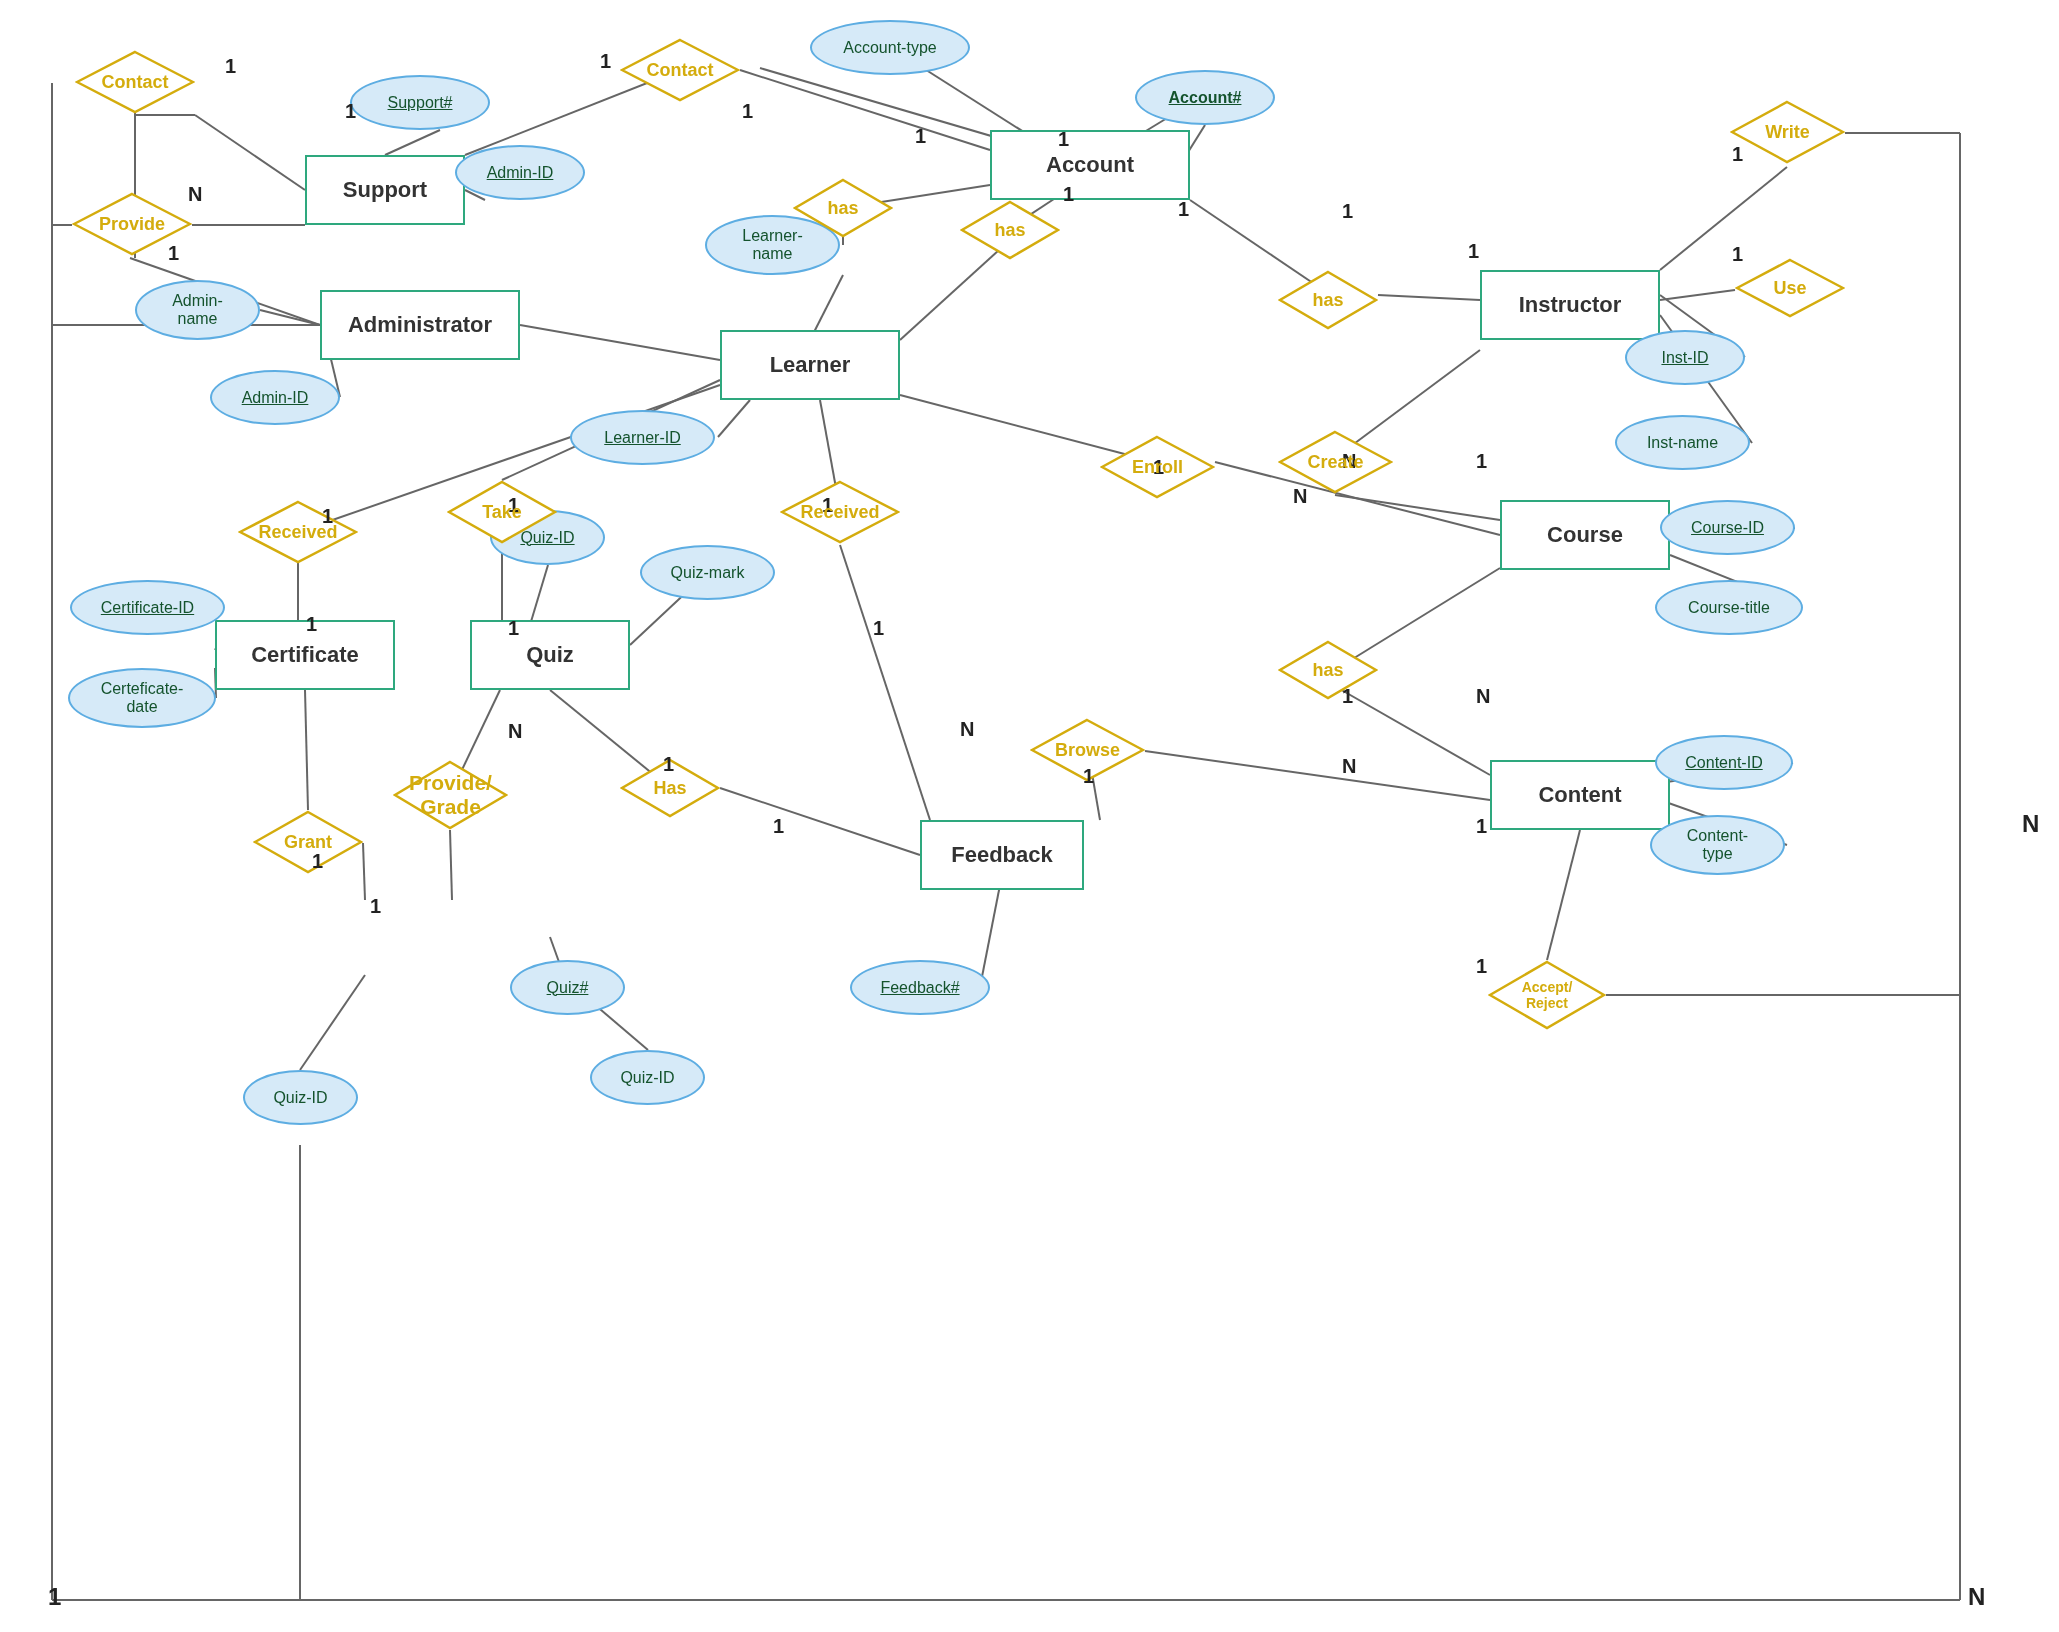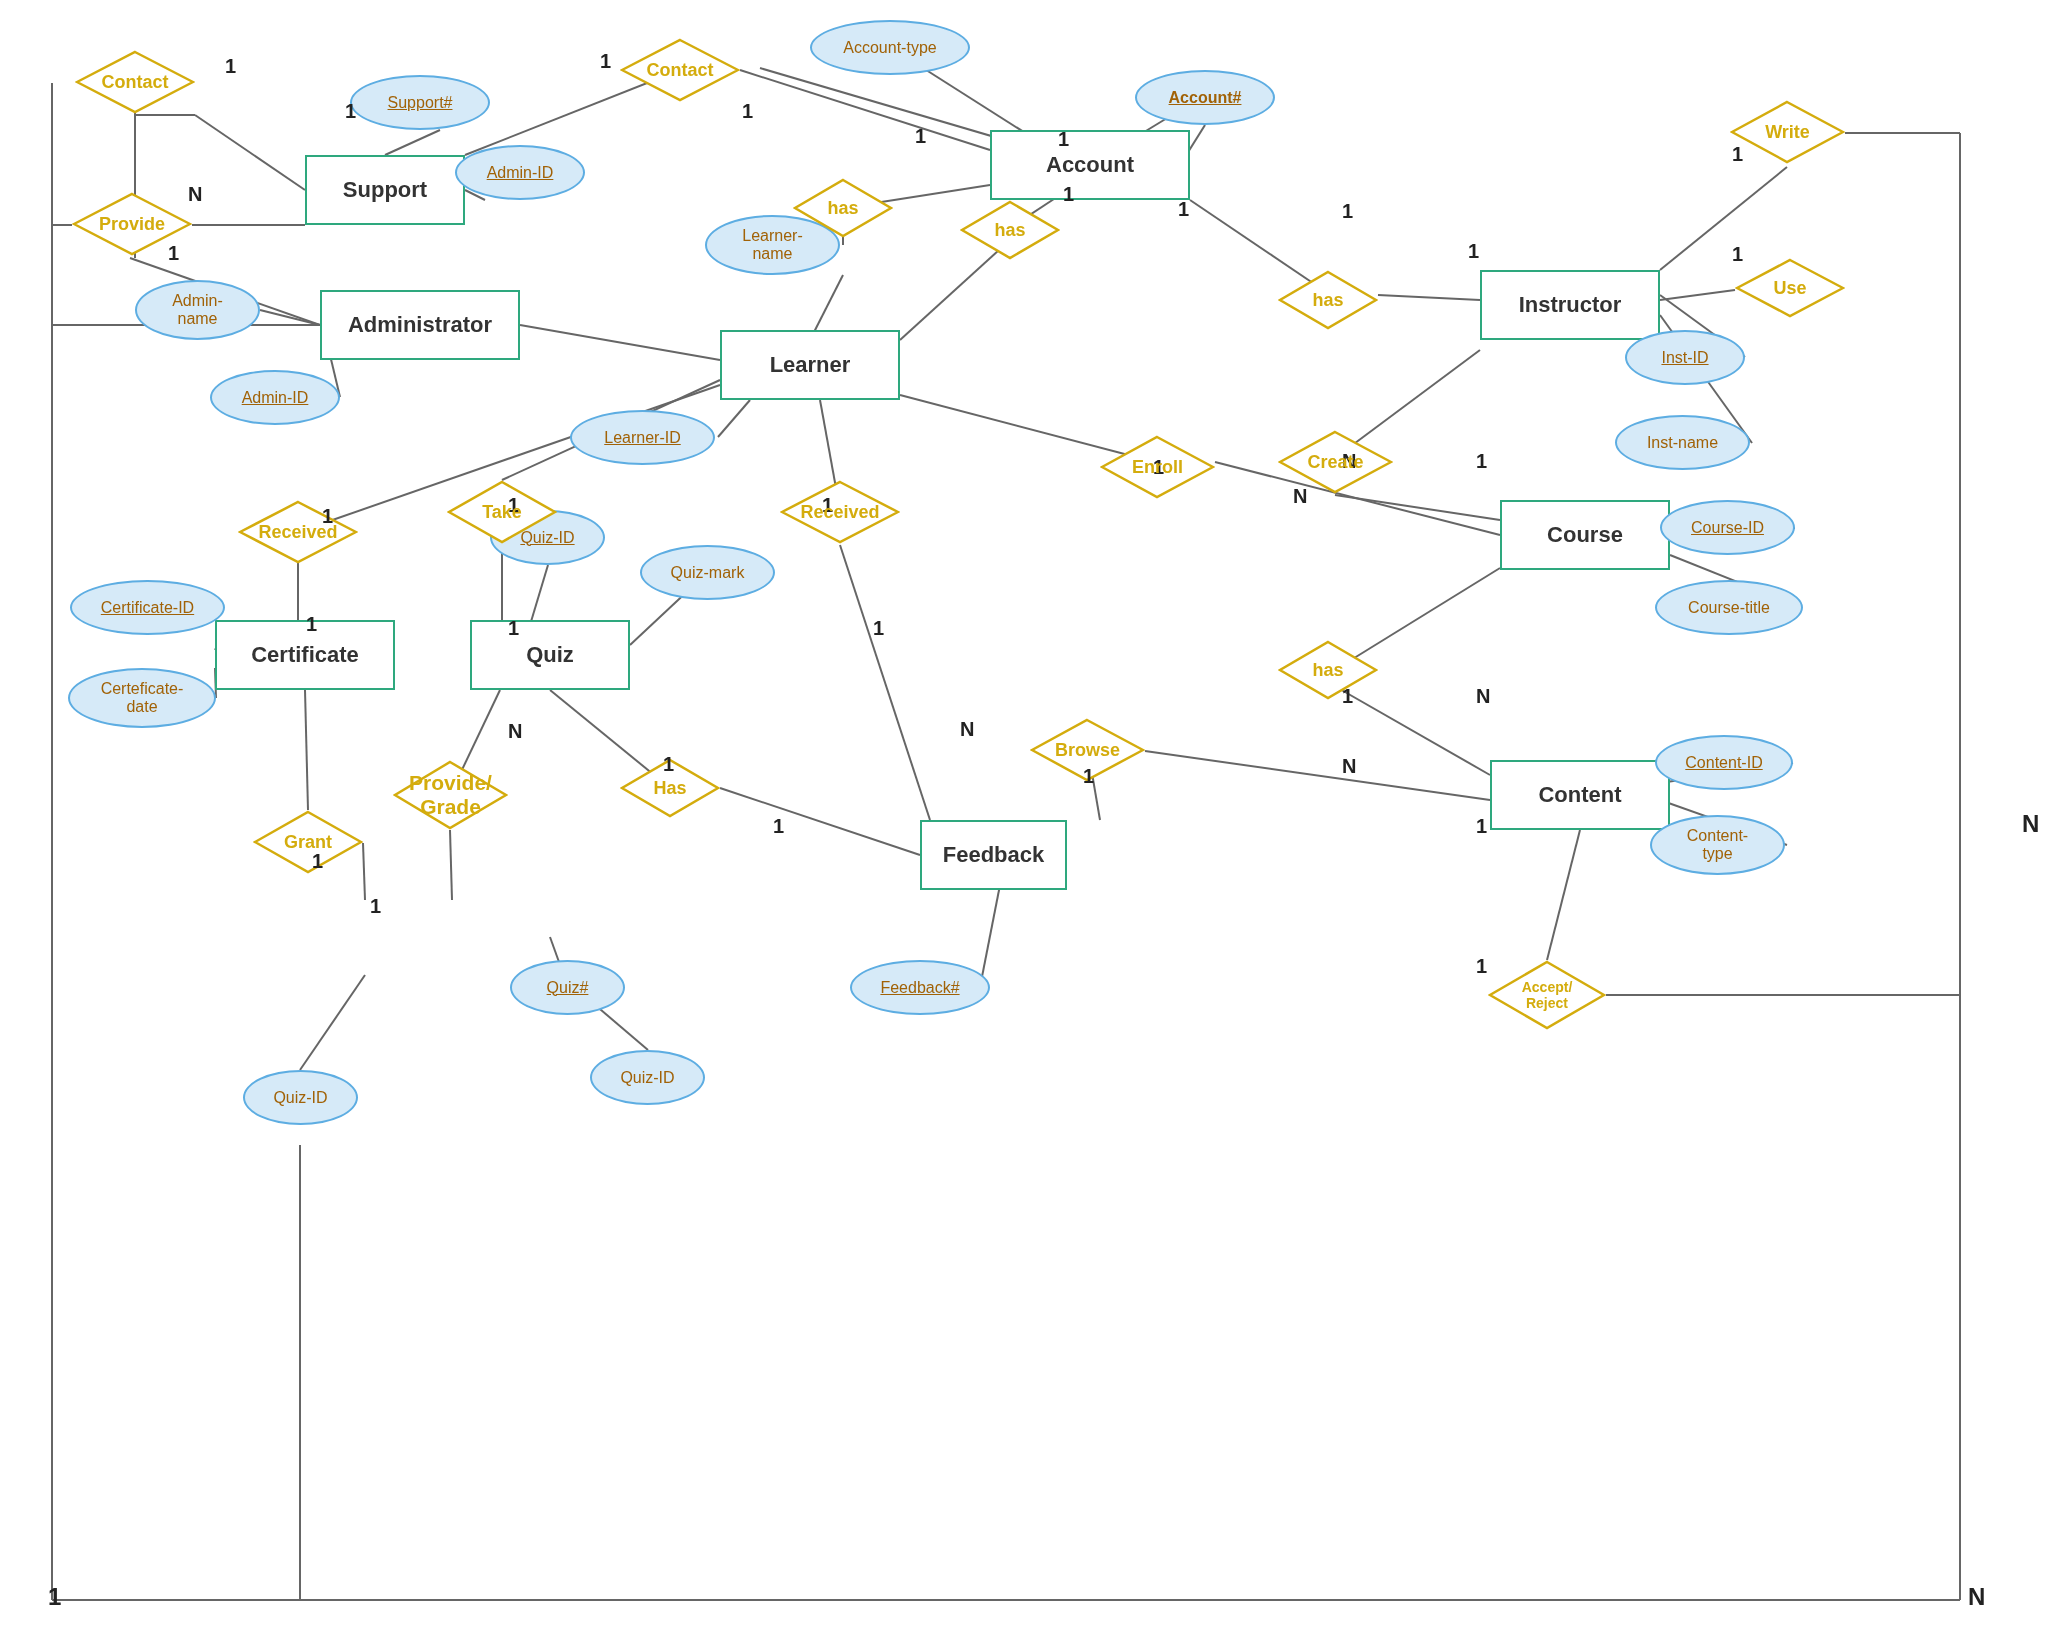--- a/index.html
+++ b/index.html
@@ -33,21 +33,21 @@
     .attribute {
       position: absolute;
       background: #d6eaf8;
       border: 2px solid #5dade2;
       border-radius: 50%;
       display: flex;
       align-items: center;
       justify-content: center;
       font-size: 16px;
       font-weight: 500;
-      color: #a16207;
+      color: #14532d;
       text-align: center;
     }
     .attribute.primary {
       text-decoration: underline;
     }
     
     .relationship {
       position: absolute;
       display: flex;
       align-items: center;
@@ -226,21 +226,21 @@
     <line x1="52" y1="225" x2="72" y2="225" stroke="#666" stroke-width="2"></line>
   </svg>
 
   <div class="entity" style="left:990px; top:130px; width:200px; height:70px;">Account</div>
   <div class="entity" style="left:305px; top:155px; width:160px; height:70px;">Support</div>
   <div class="entity" style="left:320px; top:290px; width:200px; height:70px;">Administrator</div>
   <div class="entity" style="left:720px; top:330px; width:180px; height:70px;">Learner</div>
   <div class="entity" style="left:1480px; top:270px; width:180px; height:70px;">Instructor</div>
   <div class="entity" style="left:215px; top:620px; width:180px; height:70px;">Certificate</div>
   <div class="entity" style="left:470px; top:620px; width:160px; height:70px;">Quiz</div>
-  <div class="entity" style="left:920px; top:820px; width:147px; height:70px;">Feedback</div>
+  <div class="entity" style="left:920px; top:820px; width:164px; height:70px;">Feedback</div>
   <div class="entity" style="left:1500px; top:500px; width:170px; height:70px;">Course</div>
   <div class="entity" style="left:1490px; top:760px; width:180px; height:70px;">Content</div>
 
   <div class="attribute" style="left:810px; top:20px; width:160px; height:55px;">Account-type</div>
   <div class="attribute primary" style="left:1135px; top:70px; width:140px; height:55px;font-weight:bold;">Account#</div>
   <div class="attribute primary" style="left:350px; top:75px; width:140px; height:55px;">Support#</div>
   <div class="attribute primary" style="left:455px; top:145px; width:130px; height:55px;">Admin-ID</div>
   <div class="attribute" style="left:135px; top:280px; width:125px; height:60px; white-space:pre-line;">Admin-
 name</div>
   <div class="attribute primary" style="left:210px; top:370px; width:130px; height:55px;">Admin-ID</div>

